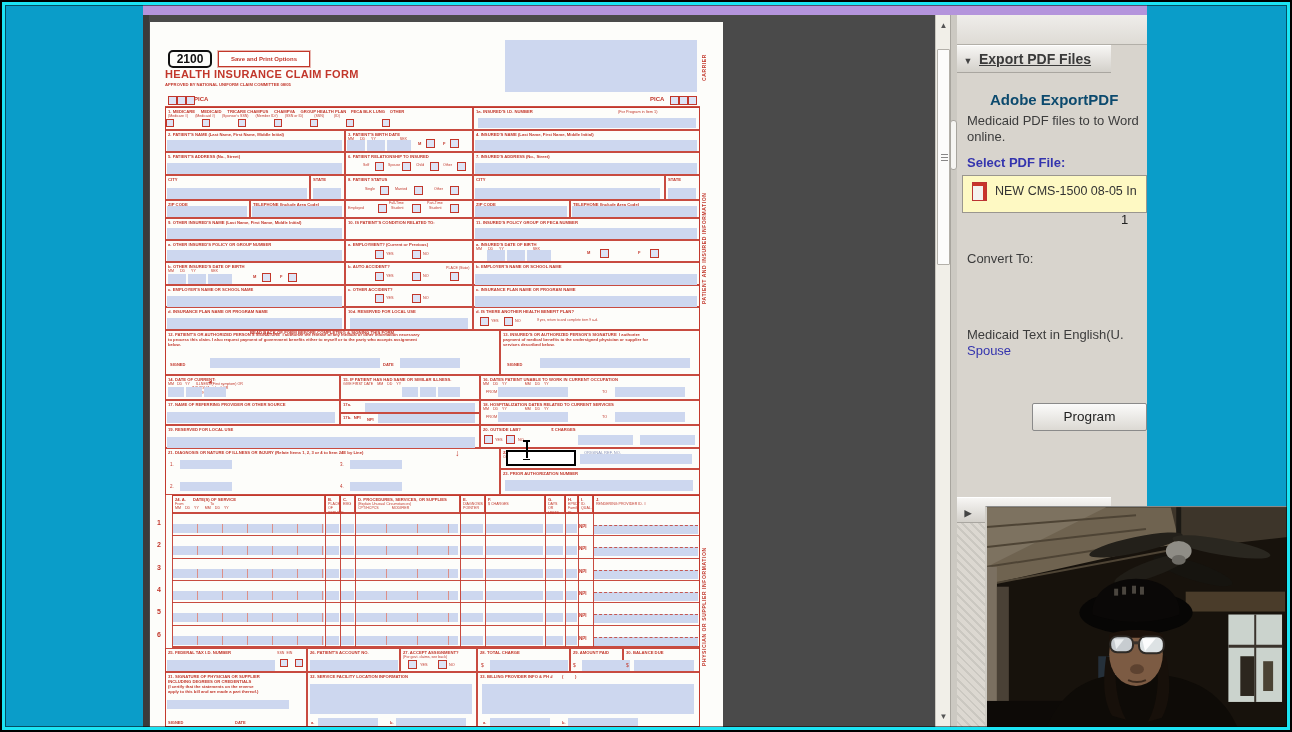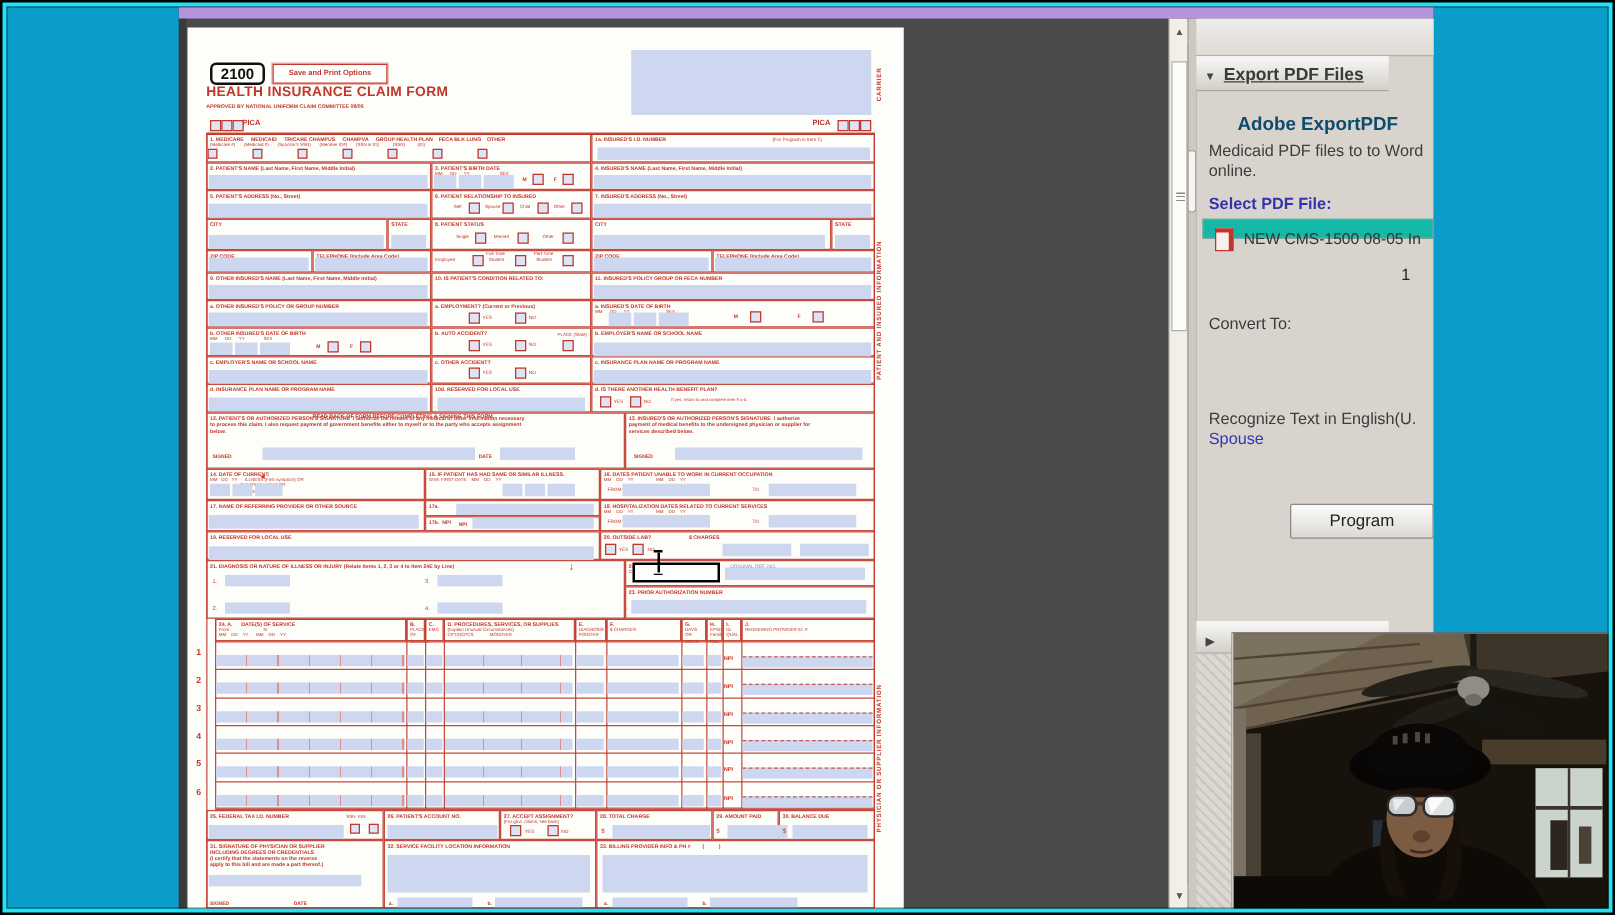--- a/index.html
+++ b/index.html
@@ -40,21 +40,21 @@
   .thumbgrip{position:absolute;left:3px;top:104px;width:7px;height:8px;background:repeating-linear-gradient(#888 0 1px,transparent 1px 3px);}
   
   .splitter{position:absolute;left:807px;top:10px;width:7px;height:712px;background:#ccc9c2;border-left:1px solid #a8a59e;}
   .splithandle{position:absolute;left:807px;top:115px;width:7px;height:50px;background:#f6f5f2;border:1px solid #a8a59e;border-radius:3px;}
   .panel{position:absolute;left:814px;top:10px;width:190px;height:712px;background:#d8d4cd;}
   .ptoolbar{position:absolute;left:0;top:0;width:190px;height:30px;background:linear-gradient(#efedea,#dedbd5);border-bottom:1px solid #b2afa8;}
   .phead{position:absolute;left:0;width:154px;height:28px;background:linear-gradient(#f7f6f4,#d3d0ca);border-top:1px solid #fff;border-bottom:1px solid #a9a6a0;color:#3a3a3a;font-size:14px;font-weight:700;line-height:27px;text-decoration:underline;}
   .phead .tri{display:inline-block;width:22px;text-align:center;font-size:9px;color:#444;}
   .ptext{position:absolute;color:#3c3c3c;font-size:13px;}
   .plink{color:#3434ae;}
-  .filebox{position:absolute;left:5px;top:160px;width:185px;height:16px;background:#14b8a6;border:1px solid #9a968f;}
+  .filebox{position:absolute;left:5px;top:160px;width:185px;height:38px;background:#fef9c3;border:1px solid #9a968f;}
   .fileico{position:absolute;left:9px;top:6px;width:15px;height:19px;background:#f4f2ef;border:1px solid #b33;box-shadow:inset -9px 9px 0 -6px #c9342a;}
   .filename{position:absolute;left:32px;top:8px;font-size:12.5px;color:#333;white-space:nowrap;}
   .dropdown{position:absolute;left:5px;top:256px;width:185px;height:25px;background:#fff;border:1px solid #8e8a84;font-size:13px;color:#222;line-height:23px;padding-left:10px;}
   .convertbtn{position:absolute;left:75px;top:388px;width:115px;height:28px;background:linear-gradient(#fbfbfa,#dcd9d3);border:1px solid #8a8a8a;border-radius:2px;font-size:13.5px;color:#222;text-align:center;line-height:26px;}
   .hatch{position:absolute;left:0;top:508px;width:190px;height:214px;background:repeating-linear-gradient(45deg,#dcd8d1 0 4px,#cbc8c1 4px 6px);}
   
   #webcam{position:absolute;left:985px;top:506px;width:303px;height:221px;z-index:50;border-left:2px solid #cfccc5;border-top:1px solid #8a8a8a;background:#17120c;}
 </style>
 </head>
 <body>
@@ -584,21 +584,21 @@
       <div class="ptext" style="left:10px;top:76px;font-size:15px;font-weight:700;color:#0c4a6e;margin-left:23px;">Adobe ExportPDF</div>
       <div class="ptext" style="left:10px;top:98px;">Medicaid PDF files to to Word</div>
       <div class="ptext" style="left:10px;top:114px;">online.</div>
       <div class="ptext plink" style="left:10px;top:140px;font-weight:700;">Select PDF File:</div>
       <div class="filebox">
         <div class="fileico"></div>
         <div class="filename">NEW CMS-1500 08-05 In</div>
       </div>
       <div class="ptext" style="left:164px;top:197px;color:#222;">1</div>
       <div class="ptext" style="left:10px;top:236px;">Convert To:</div>
-      <div class="ptext" style="left:10px;top:312px;">Recognize Text in English(U.</div>
+      <div class="ptext" style="left:10px;top:312px;">Medicaid Text in English(U.</div>
       <div class="ptext plink" style="left:10px;top:328px;">Spouse</div>
       <div class="convertbtn">Program</div>
       <div class="phead" style="top:482px;height:26px;"><span class="tri">▶</span></div>
       <div class="hatch"></div>
     </div>
   </div>
 
   <svg id="webcam" viewBox="0 0 303 221" xmlns="http://www.w3.org/2000/svg">
     <rect width="303" height="221" fill="#17120c"></rect>
     <polygon points="0,0 303,0 303,26 170,40 0,78" fill="#6f6350"></polygon>

